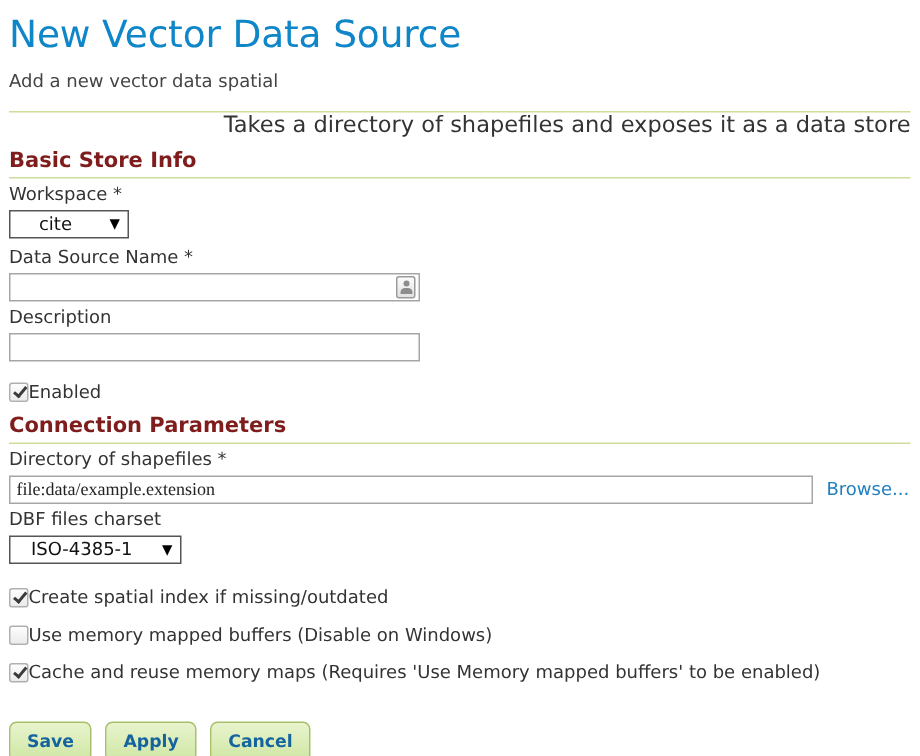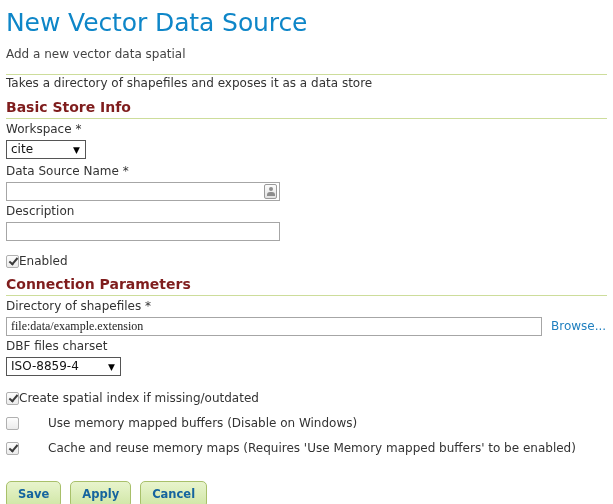--- a/index.html
+++ b/index.html
@@ -49,23 +49,24 @@
   }
   .rule-wrap { padding-top: 12px; }
 
   .store-type {
     font-size: 12px;
     color: #333333;
     line-height: 16px;
     margin-top: 3px;
   }
   .store-desc {
-    font-size: 12px;
+    font-size: 15px;
     color: #333333;
     line-height: 16px;
+    text-align: right;
   }
 
   
   .section-heading {
     font-size: 14px;
     font-weight: bold;
     color: #7f1d1d;
     border-bottom: 1px solid #cddd9b;
     padding: 0 0 2px 0;
     margin: 8px 0 0 0;
@@ -88,20 +89,21 @@
     display: inline-block;
     border: 1px solid #555555;
     background: #ffffff;
     height: 17px;
     line-height: 17px;
     margin-top: 3px;
     box-sizing: content-box;
     font-size: 12px;
     color: #111111;
     cursor: default;
+    text-align: center;
   }
   .select-box .sel-text {
     display: block;
     padding: 0 22px 0 4px;
     white-space: nowrap;
     overflow: hidden;
   }
   .select-box .sel-arrow {
     position: absolute;
     right: 5px;
@@ -184,21 +186,21 @@
     white-space: nowrap;
     cursor: pointer;
   }
 
   
   .check-row {
     display: flex;
     align-items: center;
     margin-top: 13px;
   }
-  .check-row.tight { margin-top: 11px; gap: 29px; }
+  .check-row.tight { margin-top: 11px; }
   .cbox {
     width: 13px;
     height: 13px;
     border: 1px solid #b0b0b0;
     border-radius: 2px;
     background: linear-gradient(#fdfdfd, #ebebeb);
     box-sizing: border-box;
     position: relative;
     flex: 0 0 auto;
     cursor: pointer;
@@ -285,21 +287,21 @@
   <label class="field-label">Directory of shapefiles *</label>
   <div class="dir-row">
     <div class="text-input input-dir">
       <span class="val">file:data/example.extension</span>
     </div>
     <a class="browse-link">Browse...</a>
   </div>
 
   <label class="field-label">DBF files charset</label>
   <div class="select-box select-charset">
-    <span class="sel-text">ISO-8859-4</span>
+    <span class="sel-text">ISO-4385-1</span>
     <span class="sel-arrow">▼</span>
   </div>
 
   <div class="check-row">
     <span class="cbox checked"></span>
     <span class="check-label">Create spatial index if missing/outdated</span>
   </div>
   <div class="check-row tight">
     <span class="cbox"></span>
     <span class="check-label">Use memory mapped buffers (Disable on Windows)</span>

